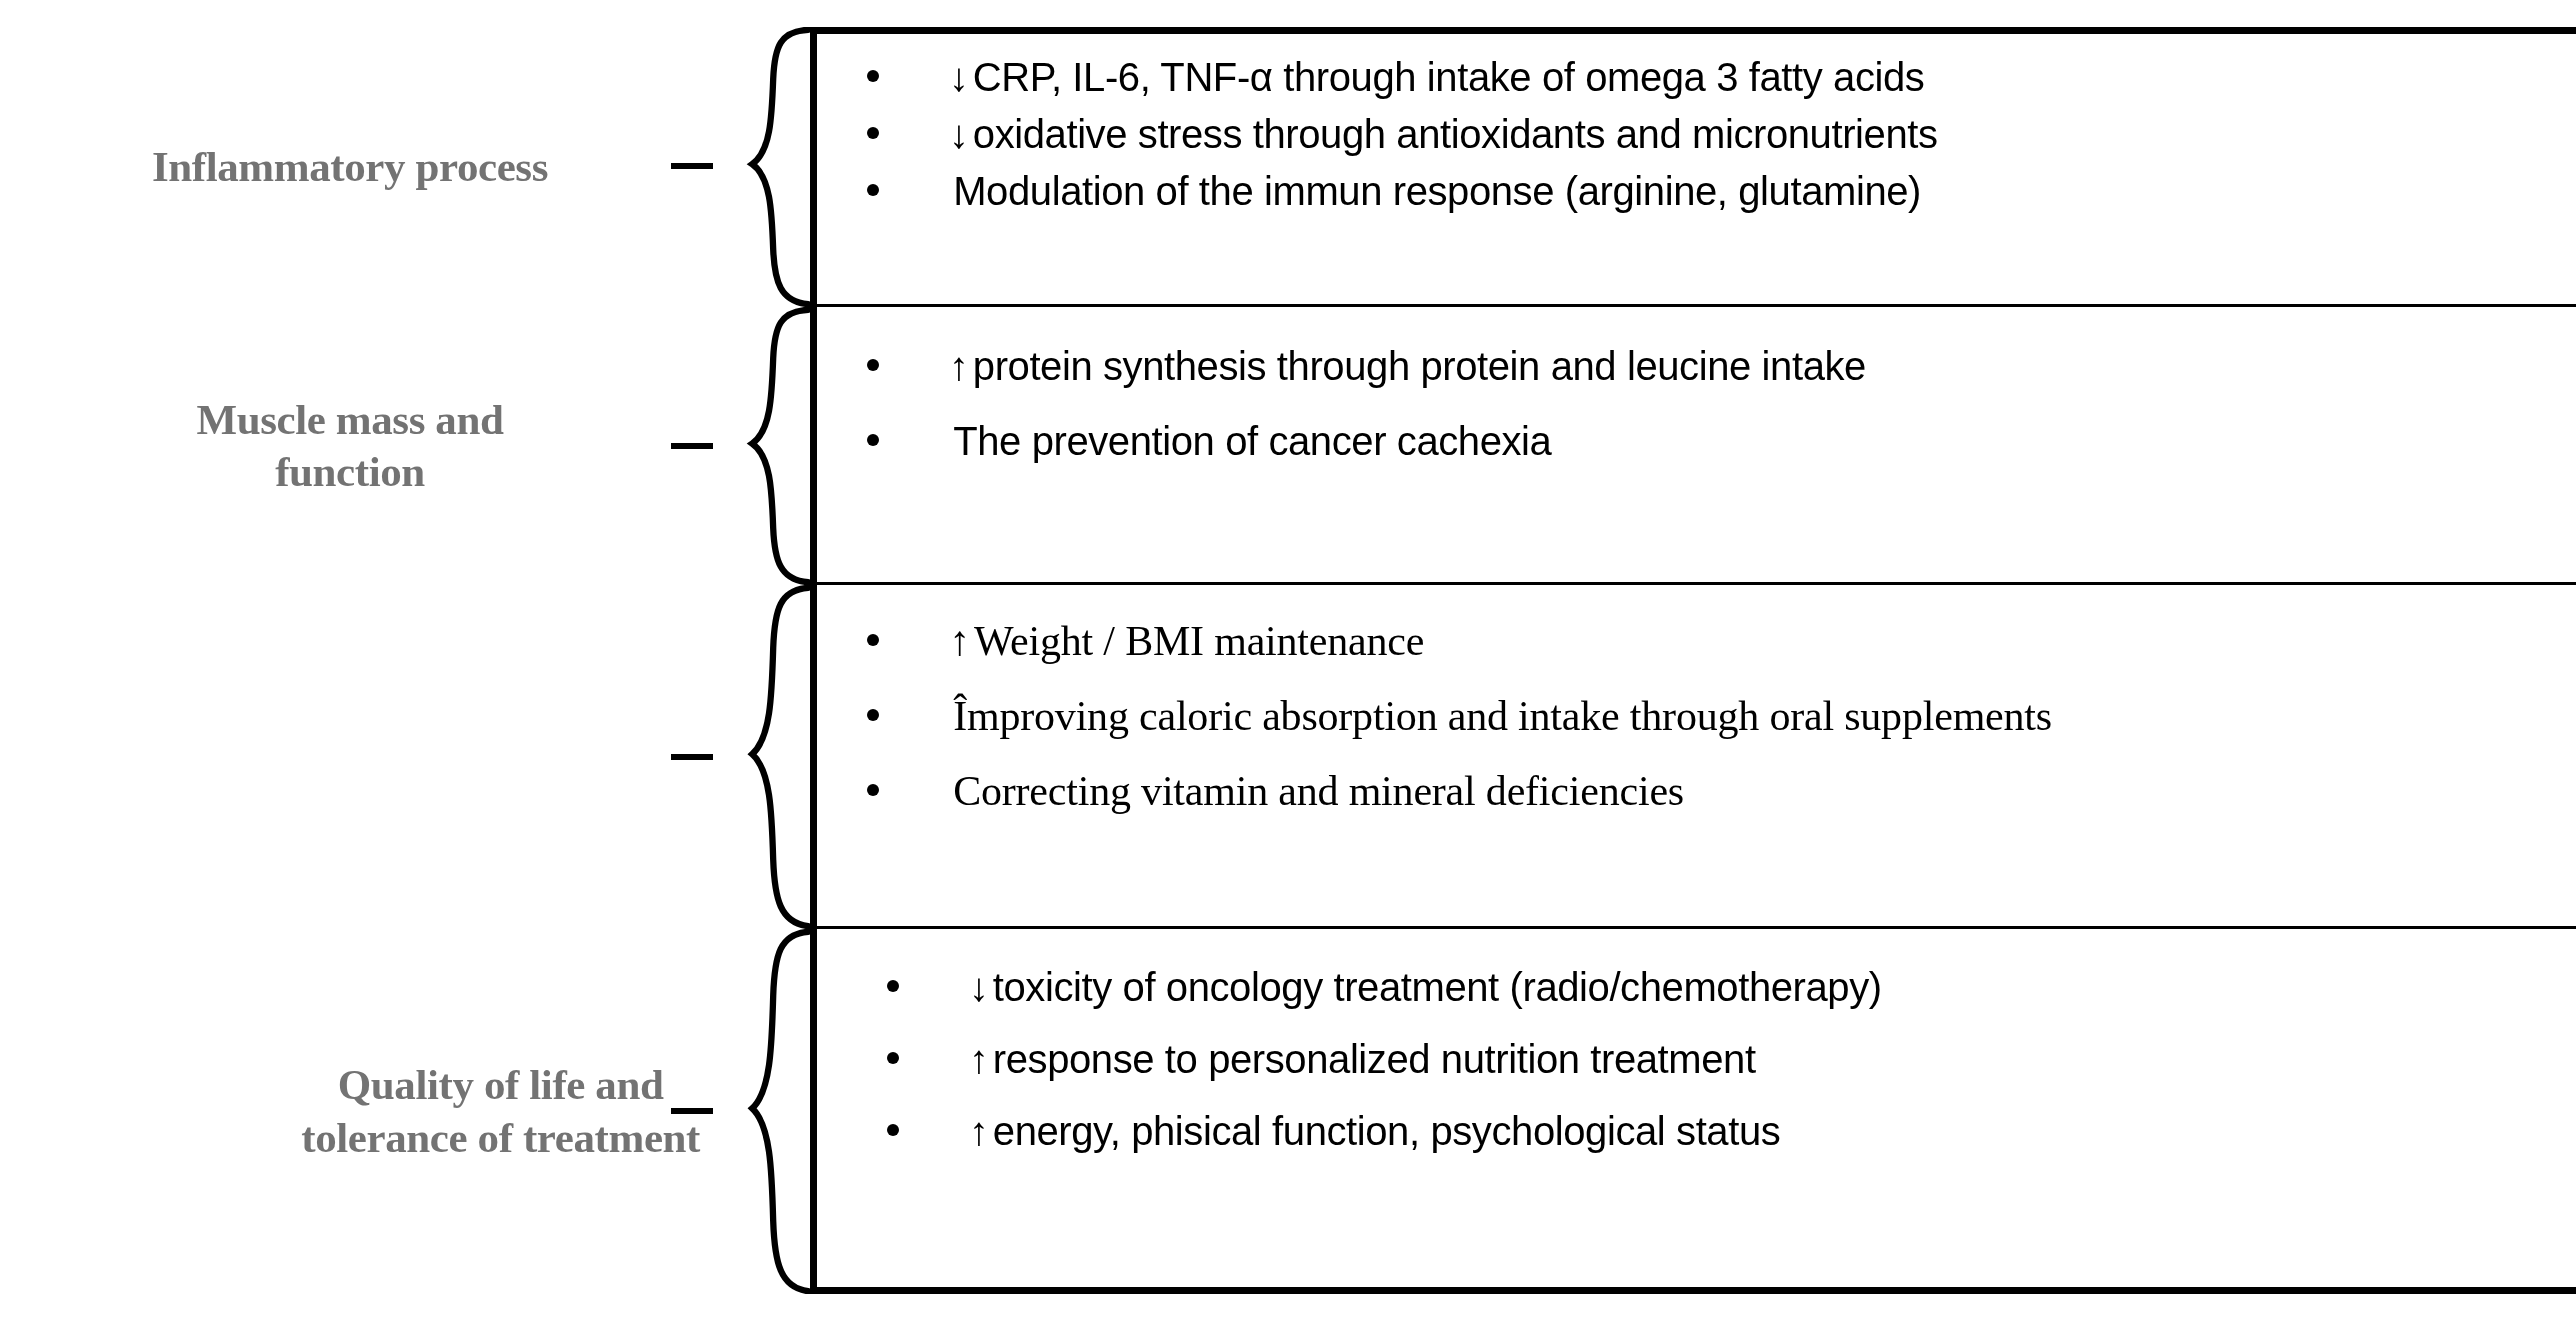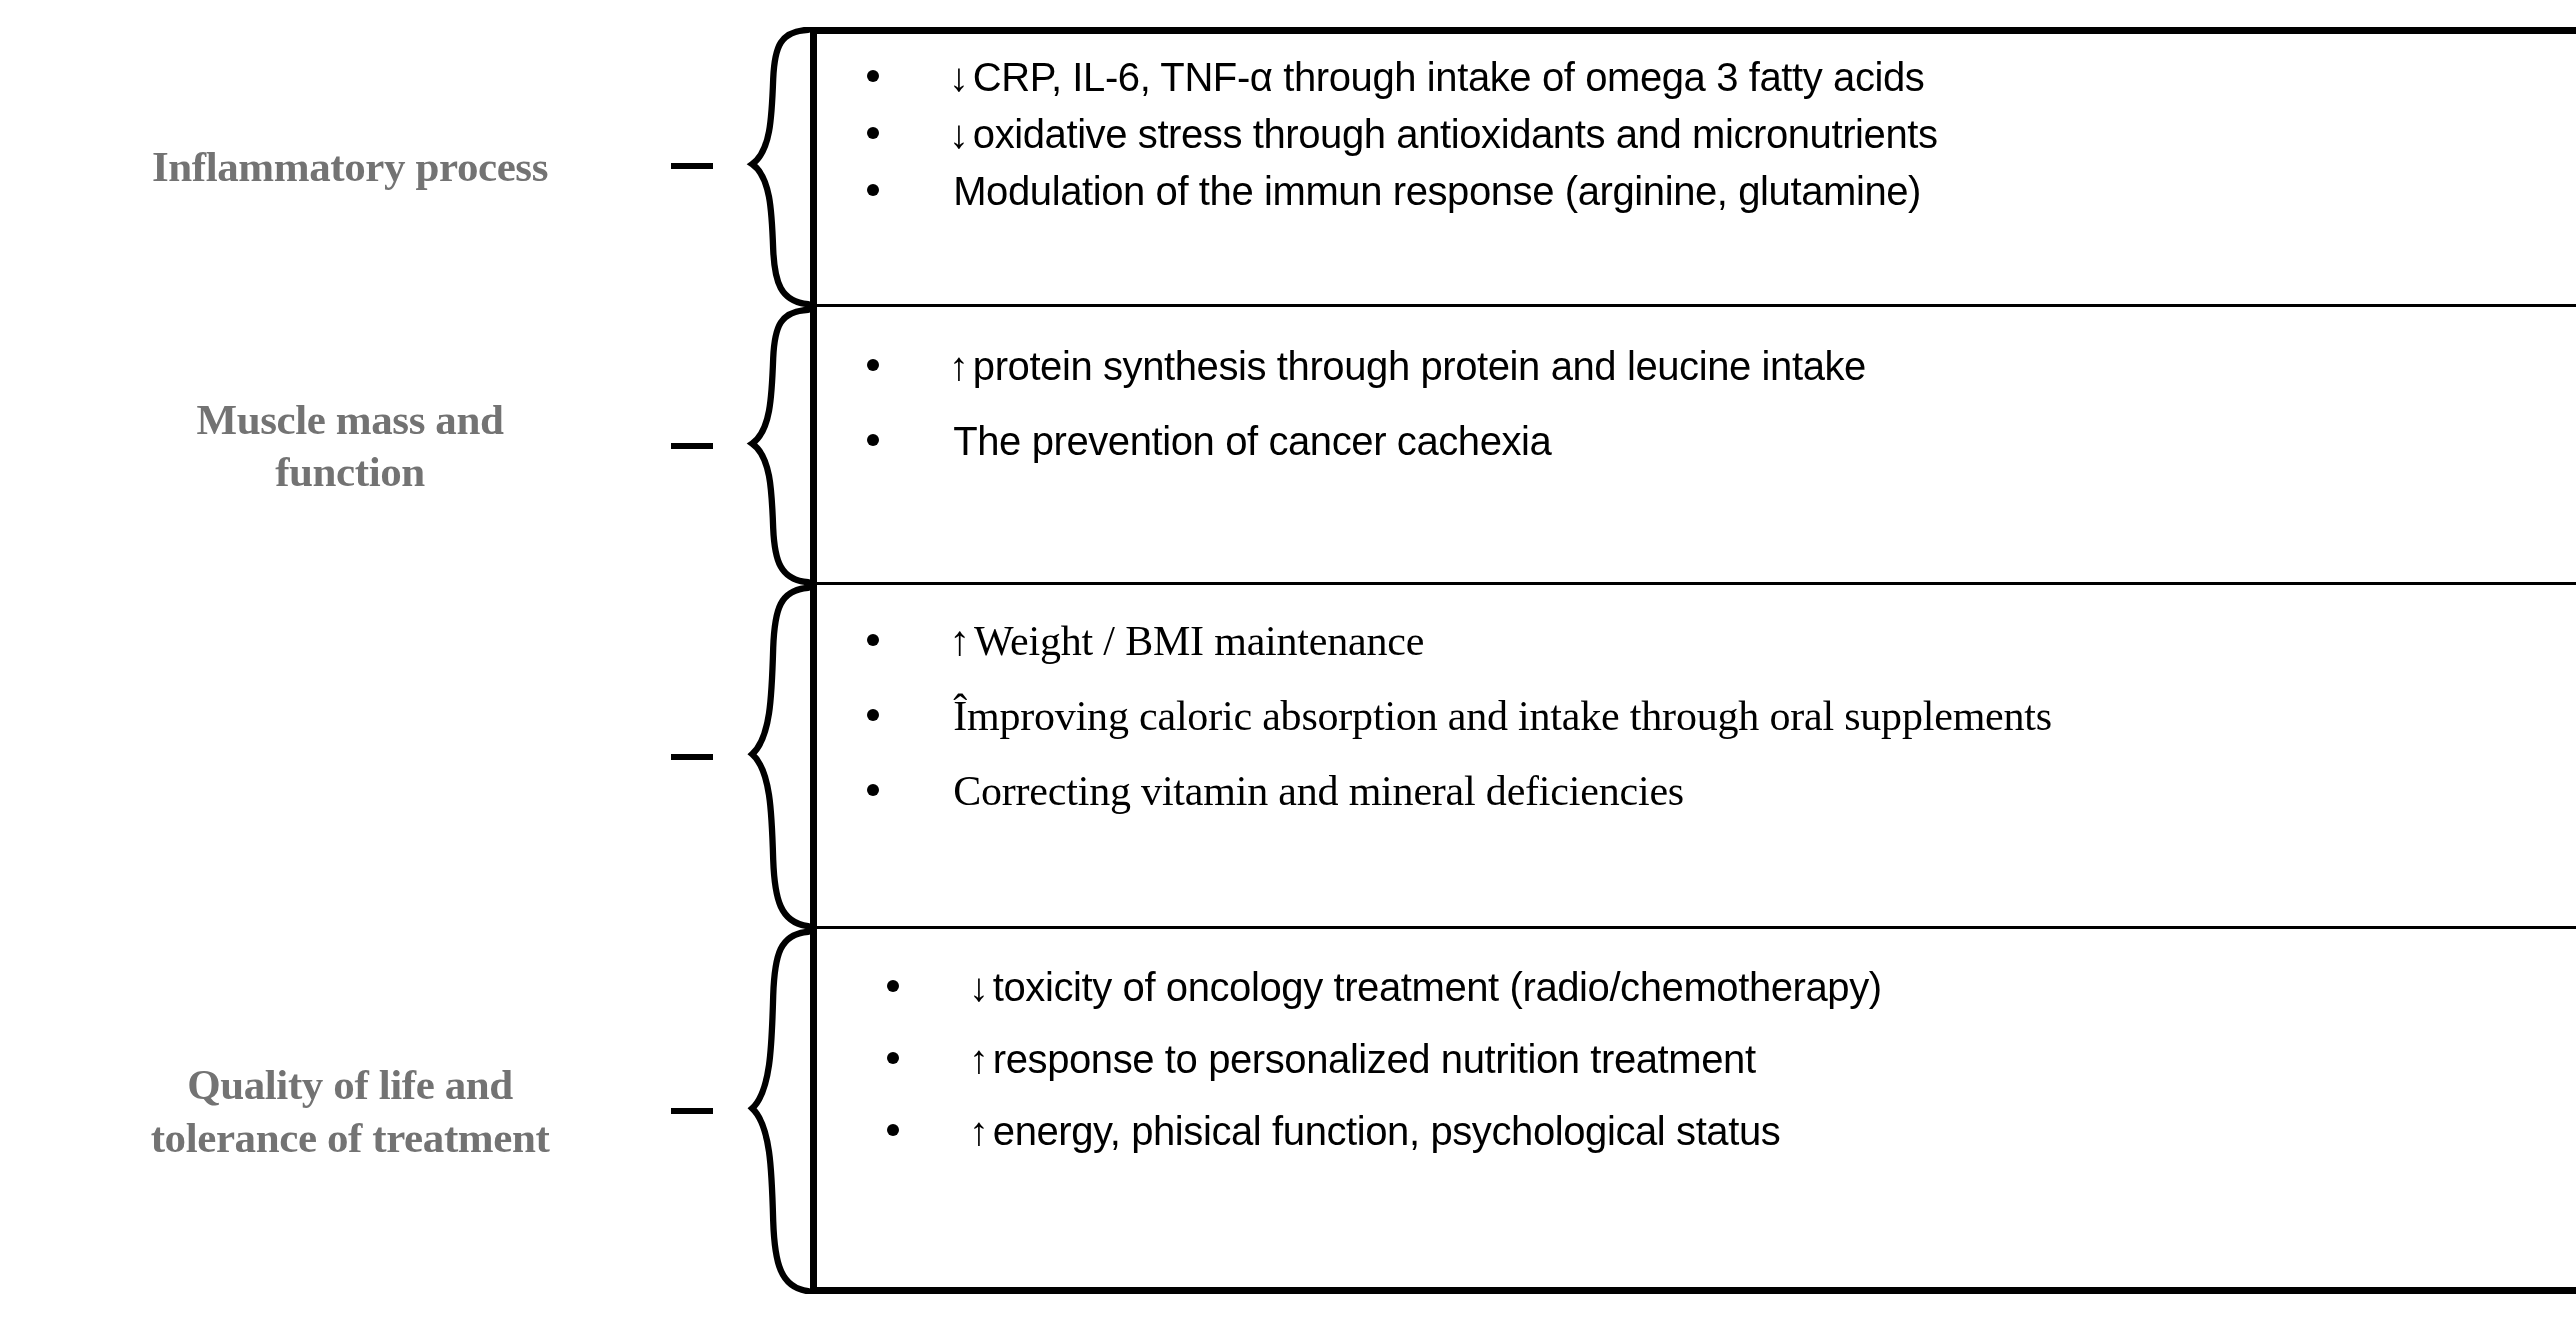--- a/index.html
+++ b/index.html
@@ -133,21 +133,21 @@
     </svg>
   </div>
 
   <div class="stub" style="left:671px;top:754px;"></div>
   <div class="brace" style="top:585px;height:344px;">
     <svg viewBox="0 0 140 492" preserveAspectRatio="none" aria-hidden="true">
       <path d="M136 4 C96 7 88 34 86 90 C84 160 82 219 56 242 C82 265 84 324 86 393 C88 449 96 483 136 488" fill="none" stroke="#000" stroke-width="9" stroke-linecap="round"></path>
     </svg>
   </div>
 
-  <div class="label-col" style="top:929px;height:365px;">
+  <div class="label-col" style="top:929px;height:365px;justify-content:flex-end;">
     <div class="label-text">Quality of life and
 tolerance of treatment</div>
   </div>
   <div class="stub" style="left:671px;top:1108px;"></div>
   <div class="brace" style="top:929px;height:365px;">
     <svg viewBox="0 0 140 521" preserveAspectRatio="none" aria-hidden="true">
       <path d="M136 4 C96 7 88 36 86 95 C84 169 82 232 56 256 C82 280 84 343 86 417 C88 476 96 512 136 517" fill="none" stroke="#000" stroke-width="9" stroke-linecap="round"></path>
     </svg>
   </div>
 

